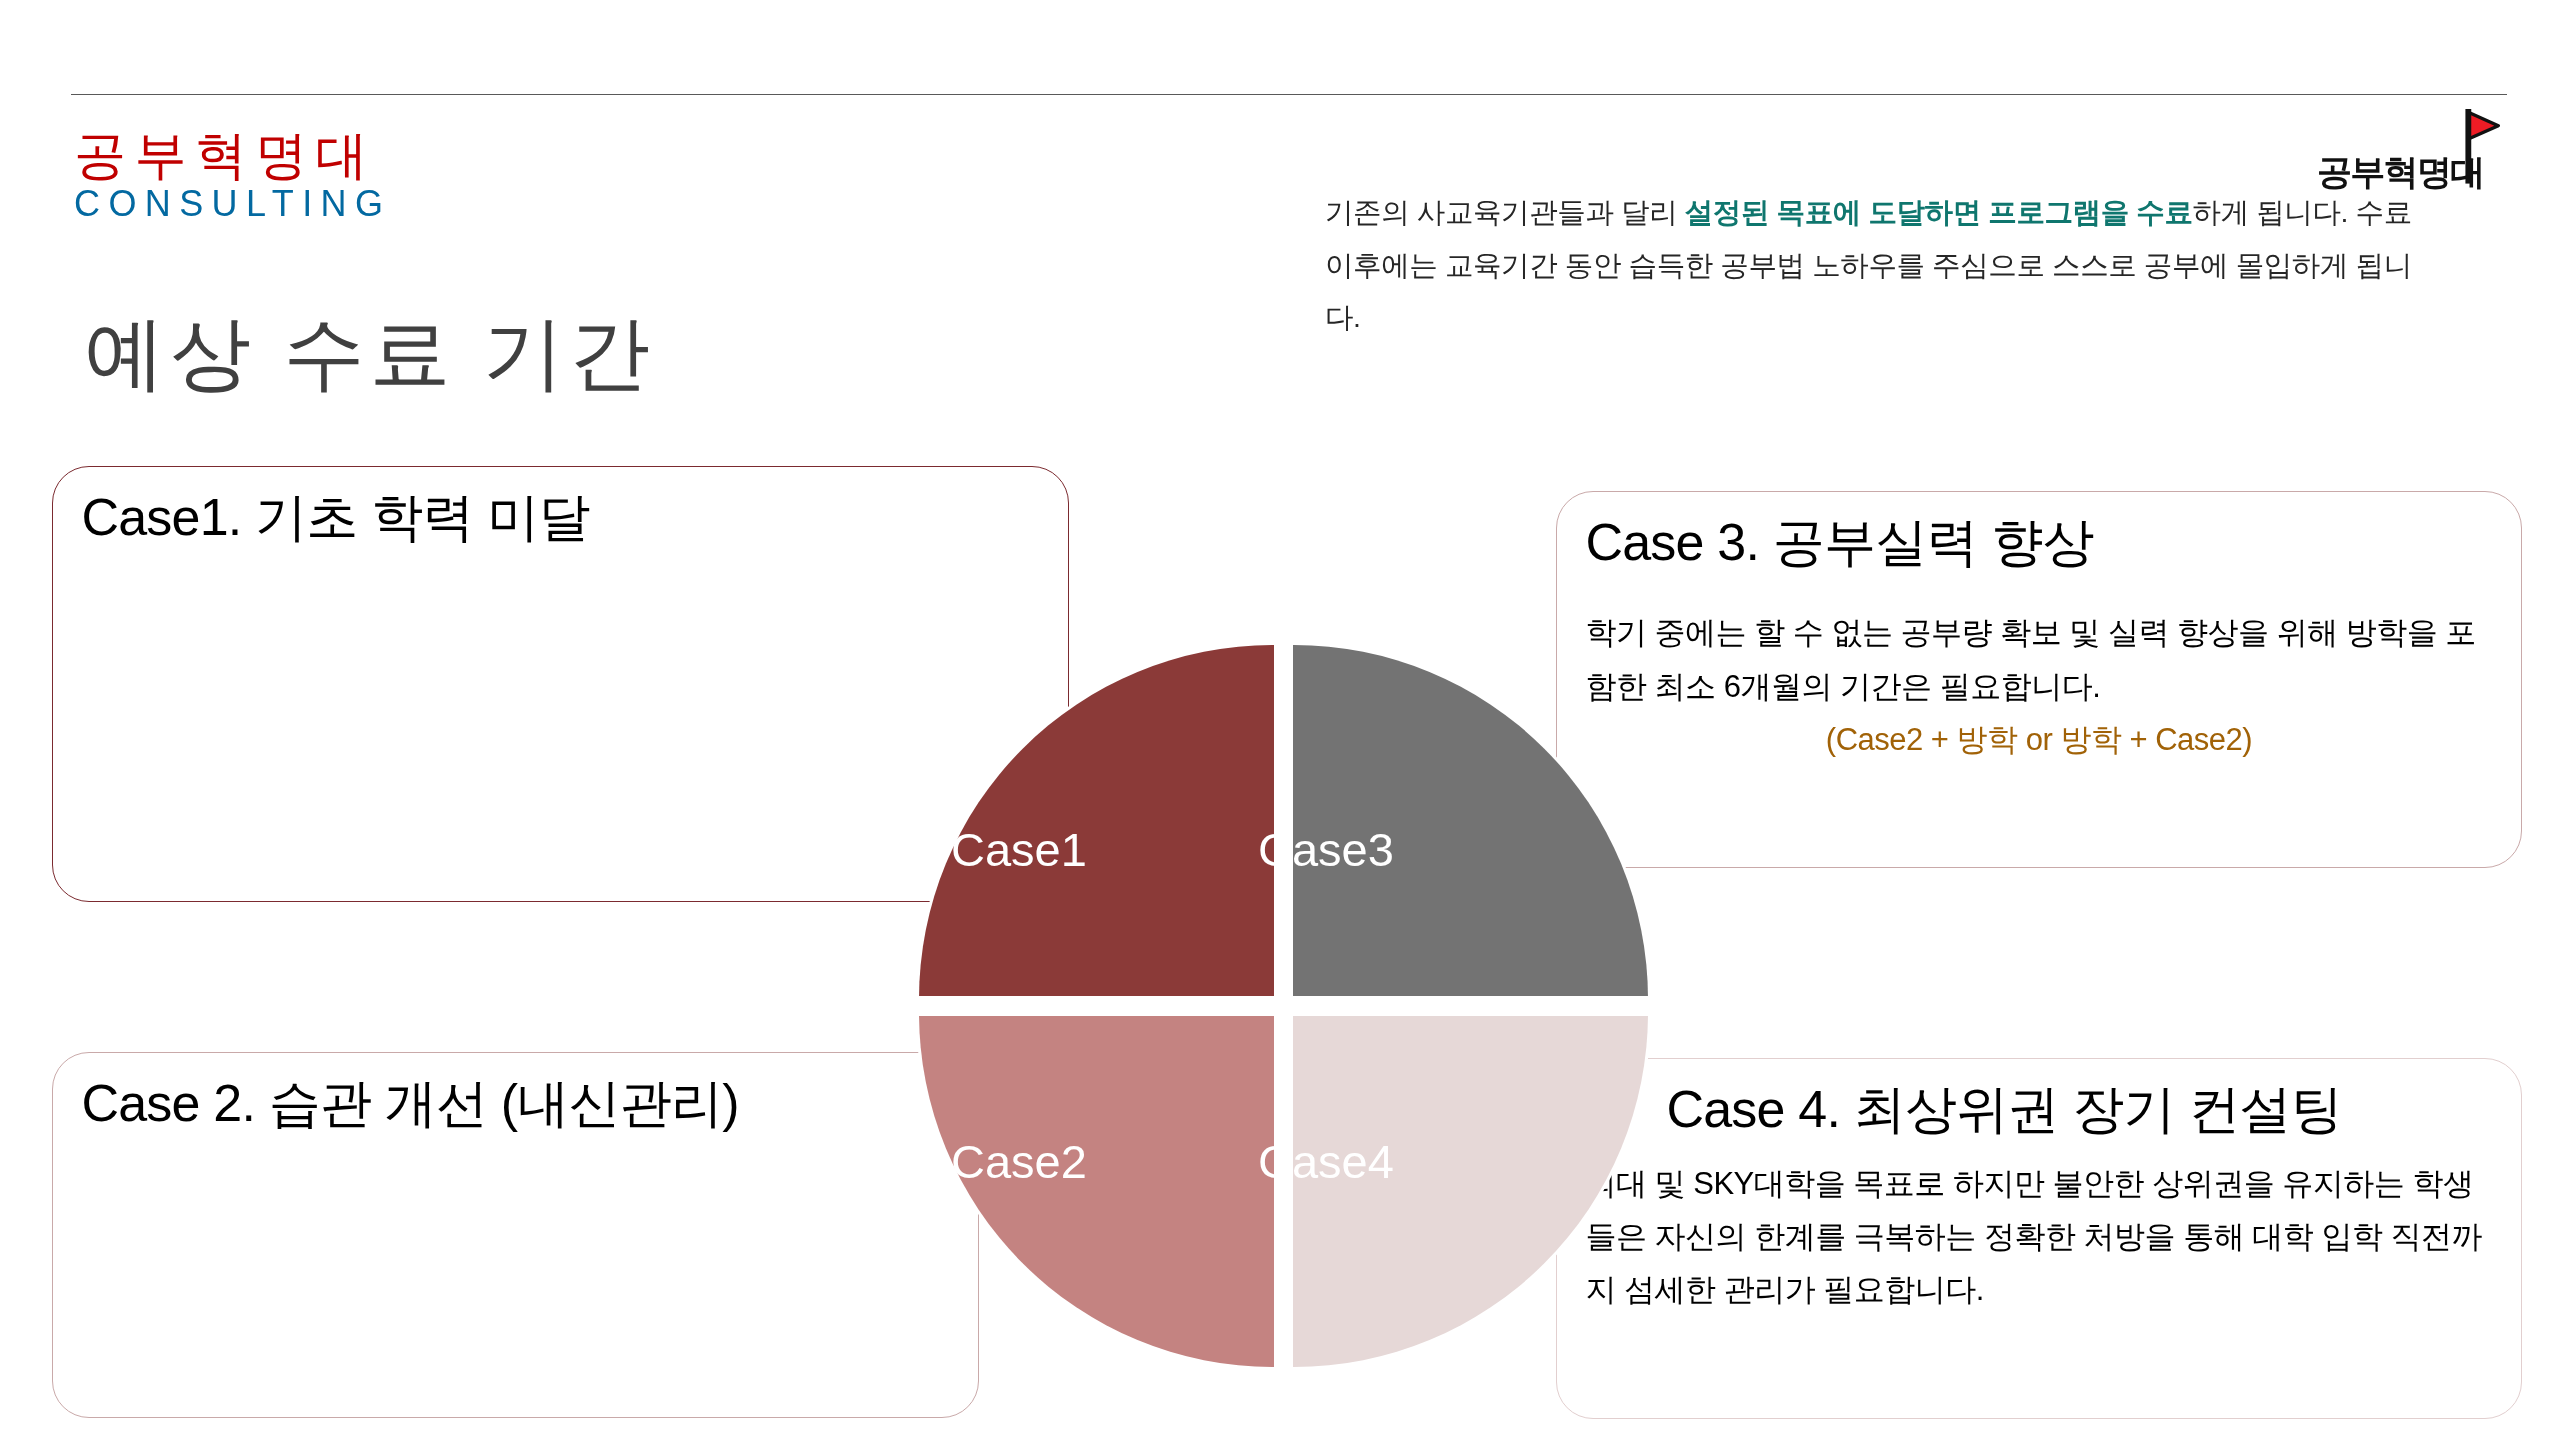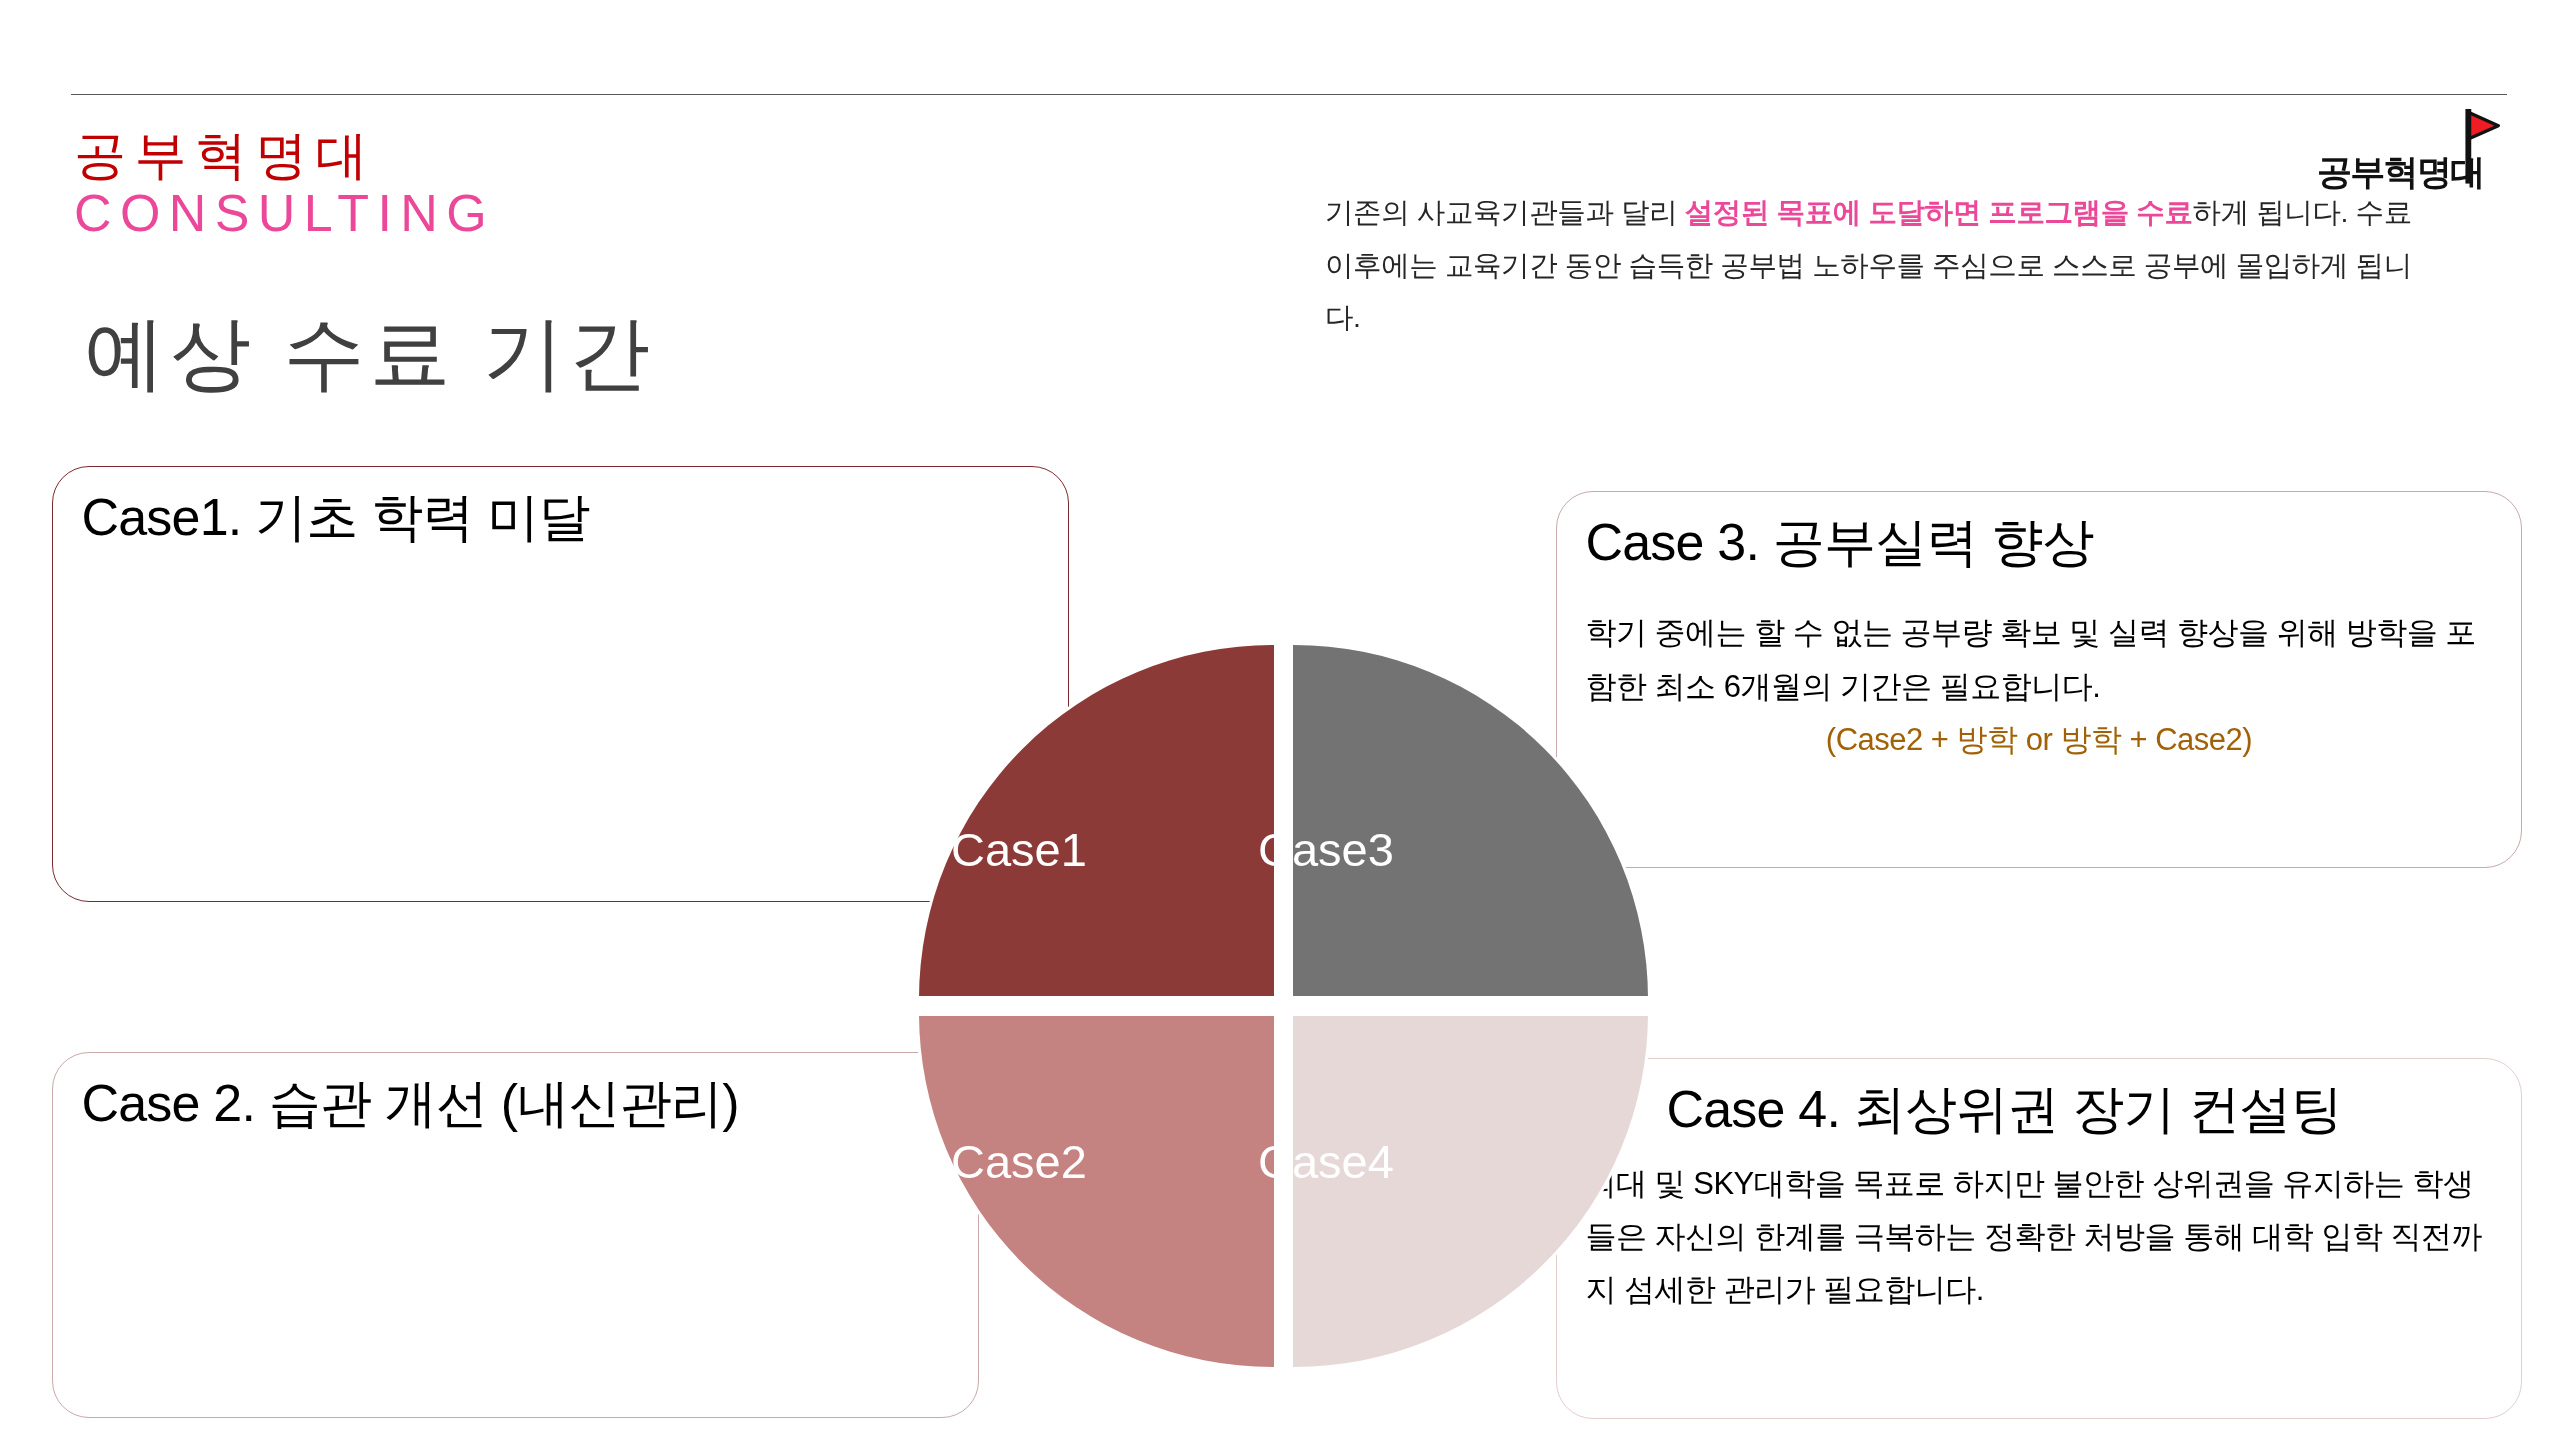--- a/index.html
+++ b/index.html
@@ -32,23 +32,23 @@
     width: 755px;
   }
   .brand-ko {
     font-size: 52px;
     letter-spacing: 8.4px;
     color: #c00000;
     line-height: 1.12;
     white-space: nowrap;
   }
   .brand-en {
-    font-size: 52px;
+    font-size: 36px;
     letter-spacing: 8.4px;
-    color: #ec4899;
+    color: #0369a1;
     line-height: 1.12;
     white-space: nowrap;
   }
 
   #page-title {
     position: absolute;
     left: 84px;
     top: 309px;
     font-size: 81px;
     color: #404040;
@@ -61,21 +61,21 @@
   #intro-paragraph {
     position: absolute;
     left: 1325px;
     top: 186px;
     width: 1090px;
     font-size: 28.5px;
     line-height: 1.85;
     color: #262626;
     letter-spacing: -0.4px;
   }
-  #intro-paragraph .hl { color: #ec4899; font-weight: bold; }
+  #intro-paragraph .hl { color: #0f766e; font-weight: bold; }
 
   
   #logo {
     position: absolute;
     right: 69px;
     top: 109px;
     width: 210px;
     height: 92px;
   }
   #logo .logo-text {

